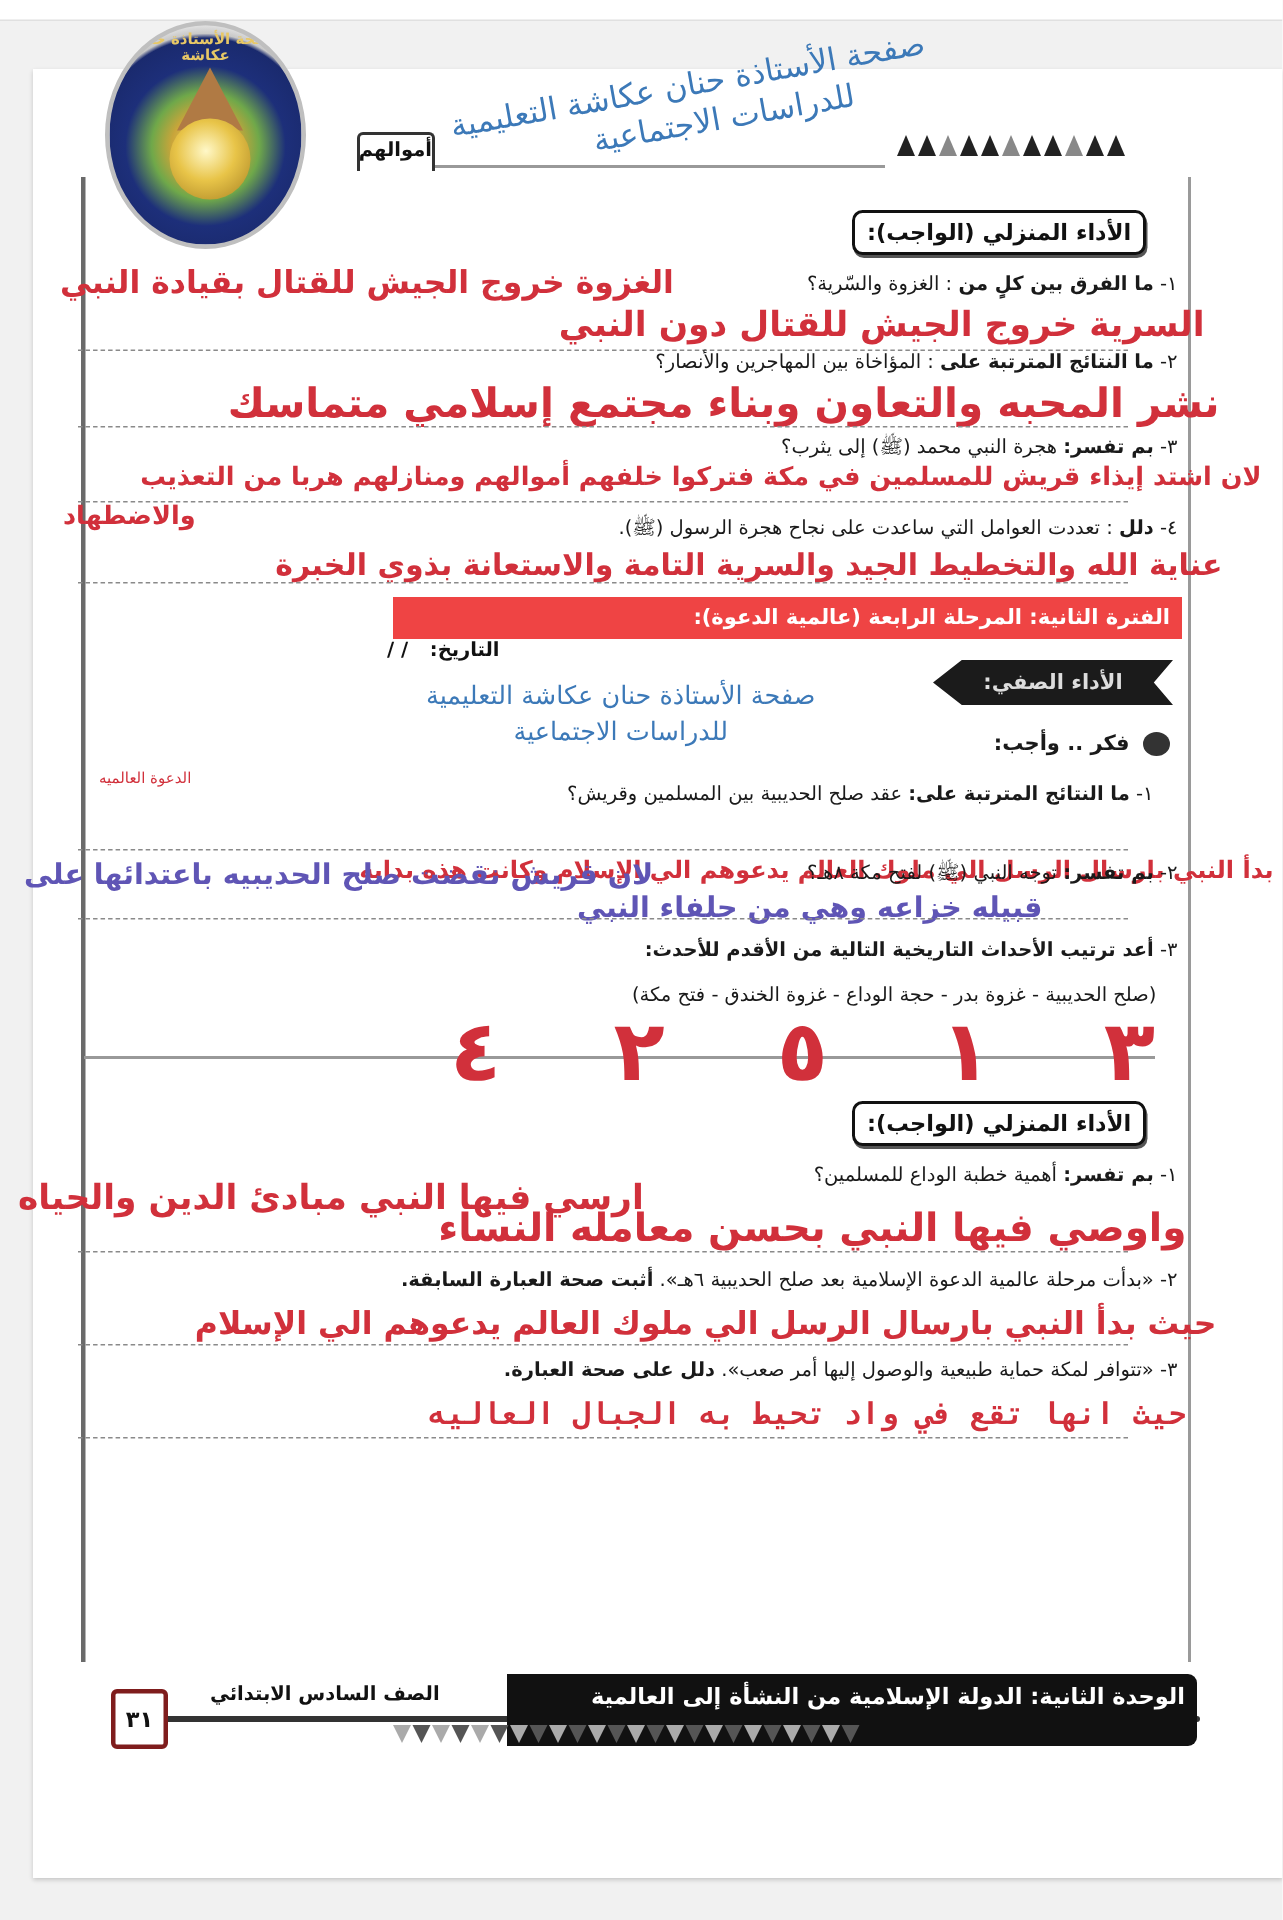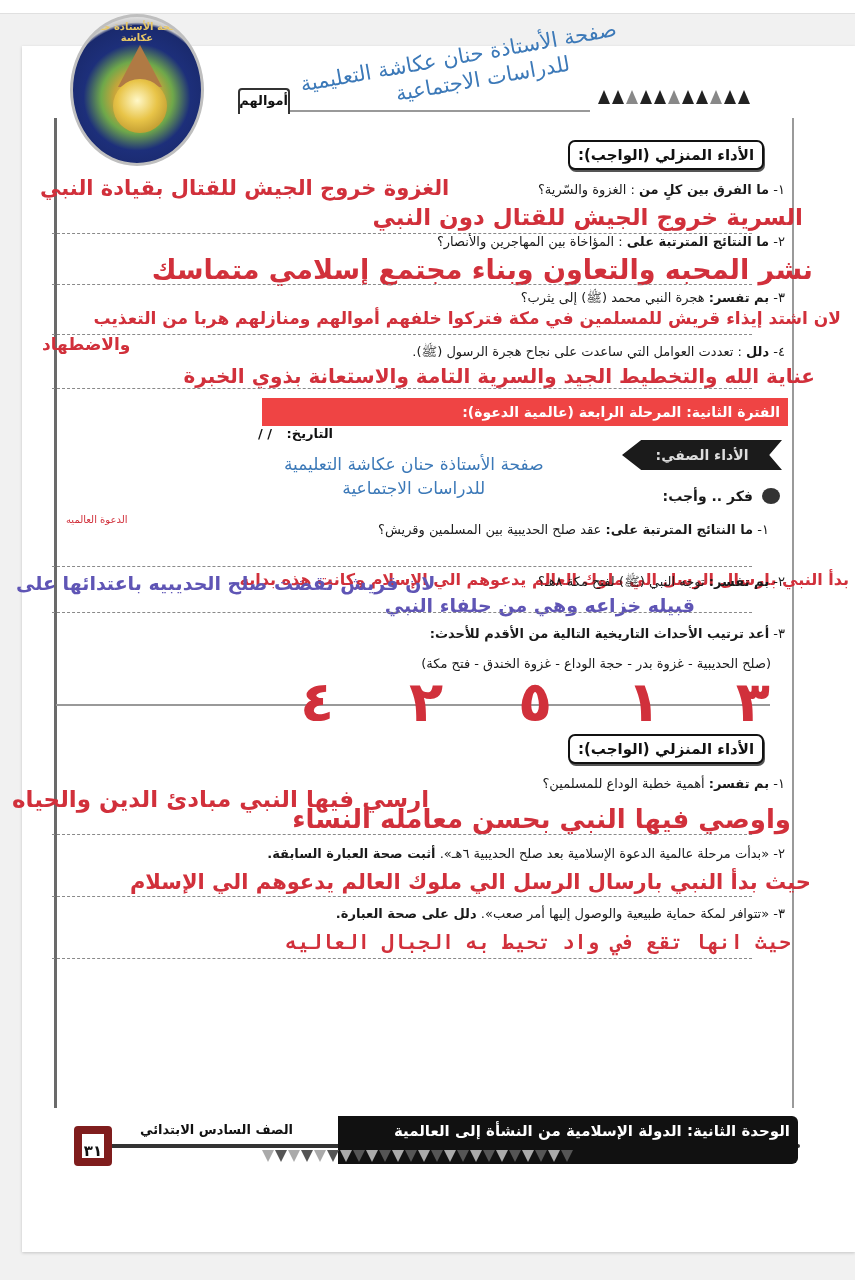--- a/index.html
+++ b/index.html
@@ -122,21 +122,21 @@
     }
     .footer-line {
       position: absolute; left: 80px; top: 1144px; width: 720px; height: 4px; background: #333;
       border-radius: 2px;
     }
     .grade {
       position: absolute; left: 140px; top: 1122px; font-size: 13px; font-weight: bold; color: #111;
     }
     .page-num {
       position: absolute; left: 74px; top: 1126px; width: 38px; height: 40px;
-      border: 8px solid #7f1d1d; border-radius: 4px; background: #fff;
+      border: 3px solid #7f1d1d; border-radius: 4px; background: #fff;
       font-size: 15px; font-weight: bold; text-align: center; line-height: 34px; color: #111;
     }
     .footer-deco {
       position: absolute; left: 262px; top: 1150px; display: flex; gap: 1px;
     }
     .footer-deco span {
       width: 0; height: 0; border-left: 6px solid transparent; border-right: 6px solid transparent;
       border-top: 12px solid #555;
     }
     .footer-deco span:nth-child(2n) { border-top-color: #aaa; }

